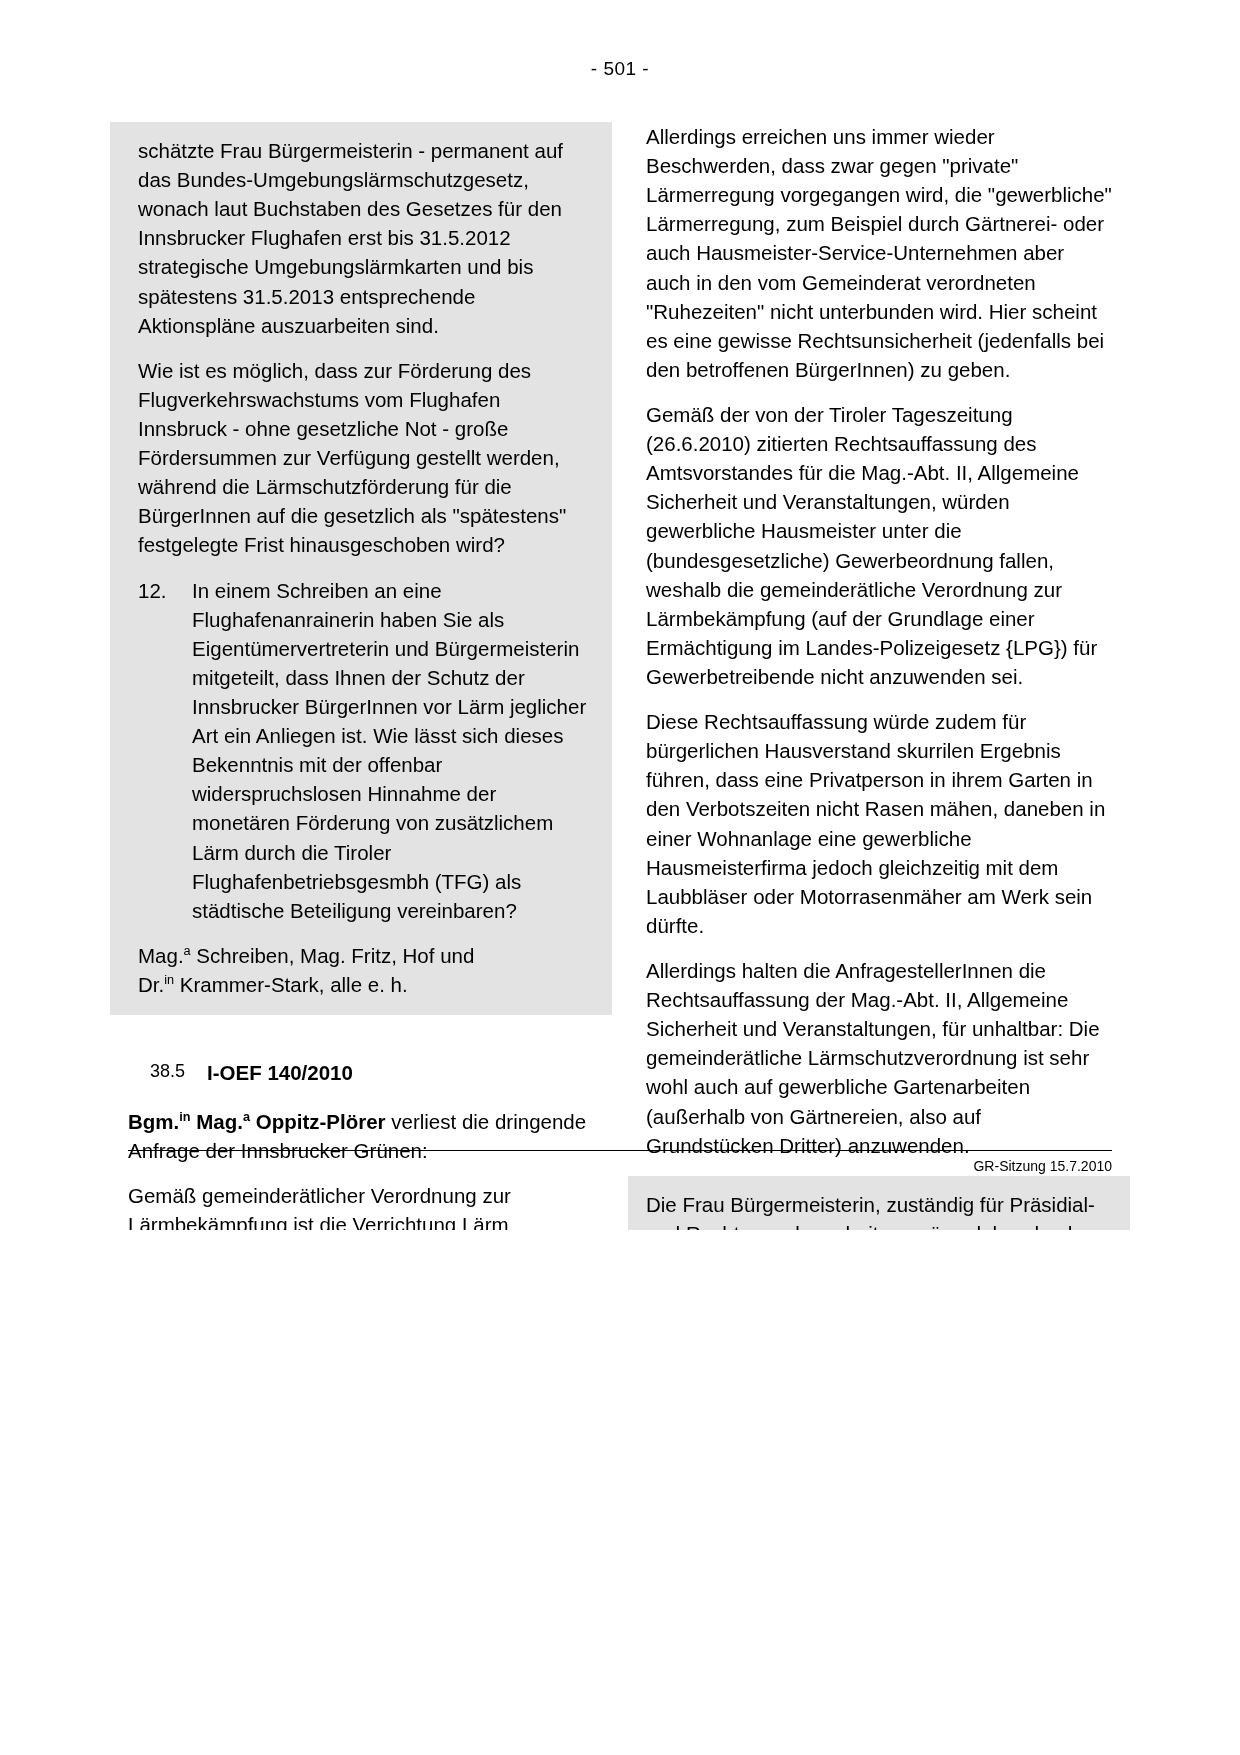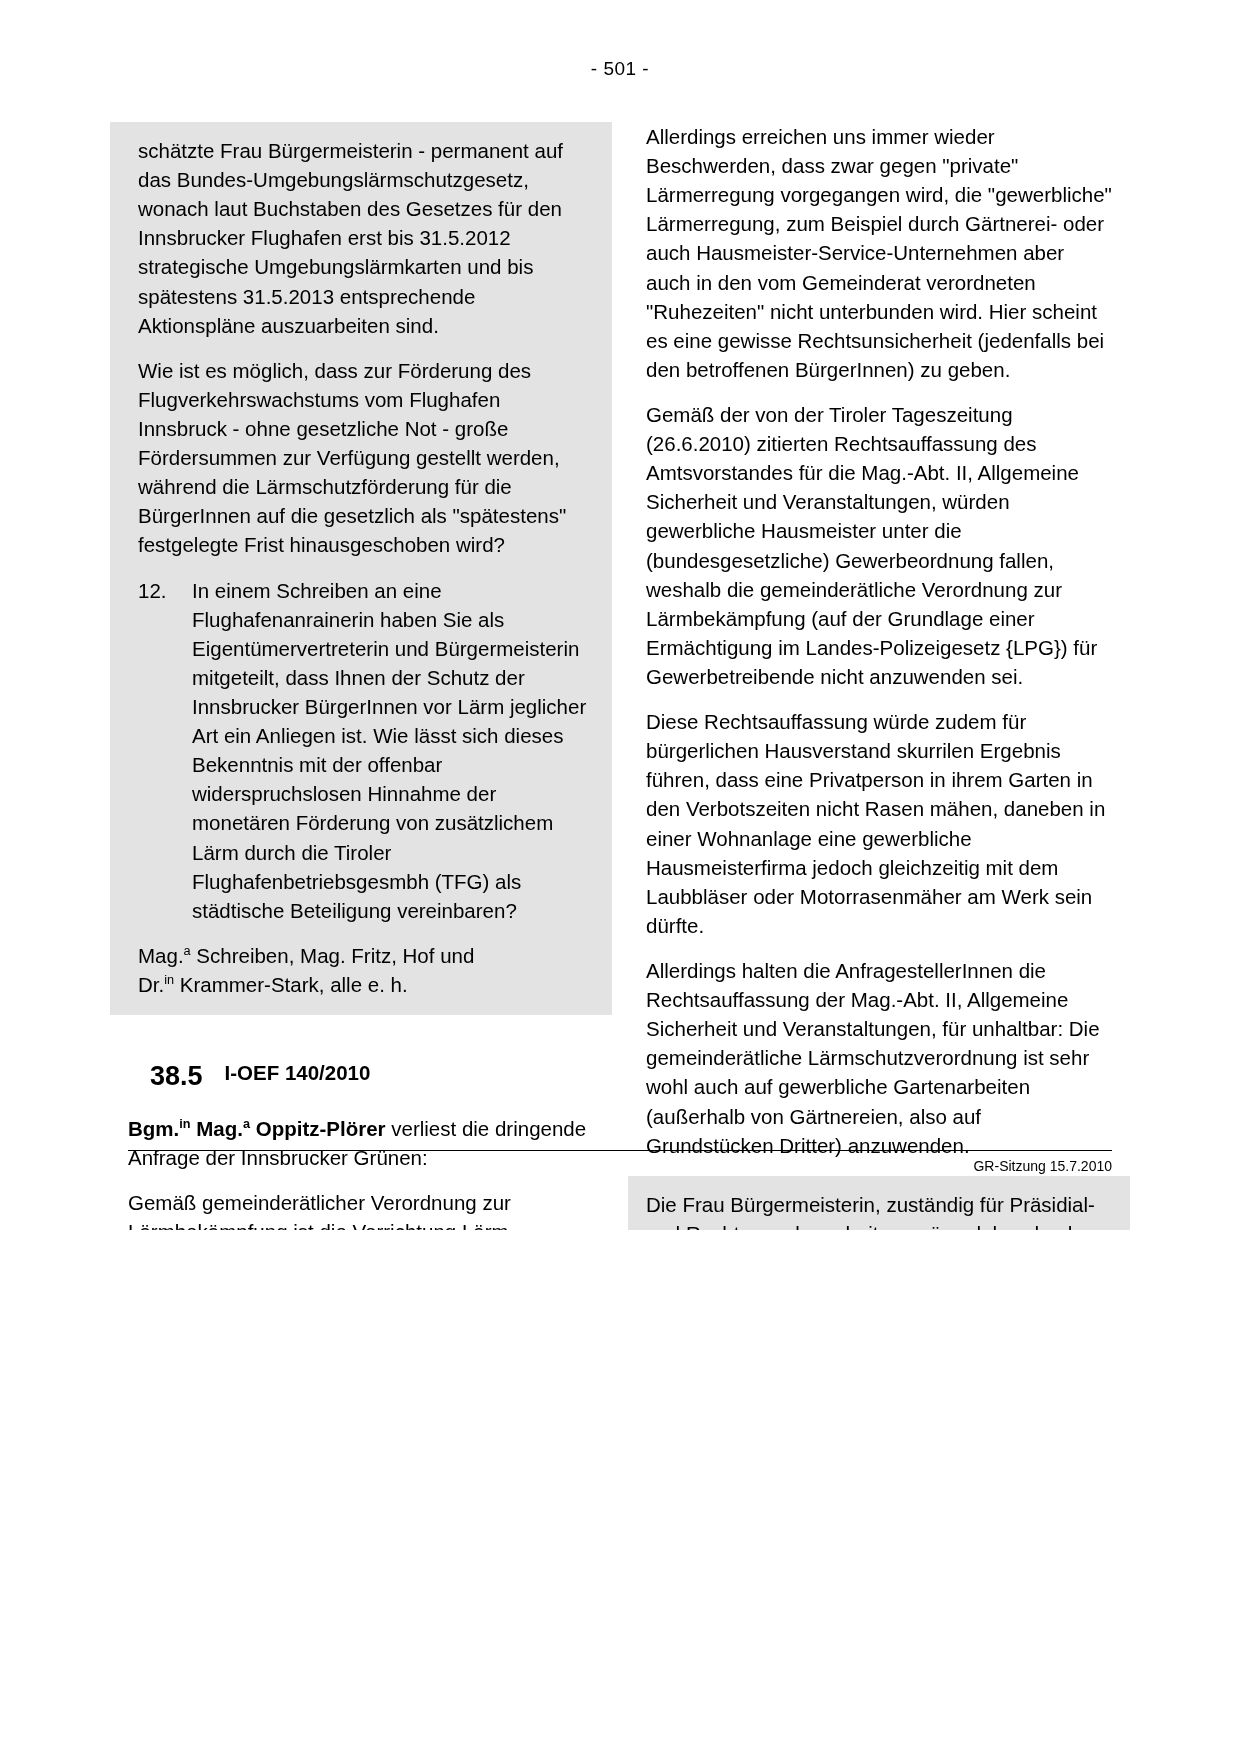--- a/index.html
+++ b/index.html
@@ -85,22 +85,22 @@
   sup {
     font-size: 0.62em;
     vertical-align: super;
   }
   .heading-row {
     display: flex;
     gap: 22px;
     margin: 46px 0 22px 22px;
   }
   .heading-row .h-num {
-    font-weight: bold;
-    font-size: 27px;
+    font-weight: normal;
+    font-size: 18px;
   }
   .heading-row .h-title {
     font-weight: bold;
     font-size: 20.5px;
   }
   .subheading {
     font-weight: bold;
     font-size: 20.5px;
     line-height: 1.42;
     margin: 0 0 20px 88px;

